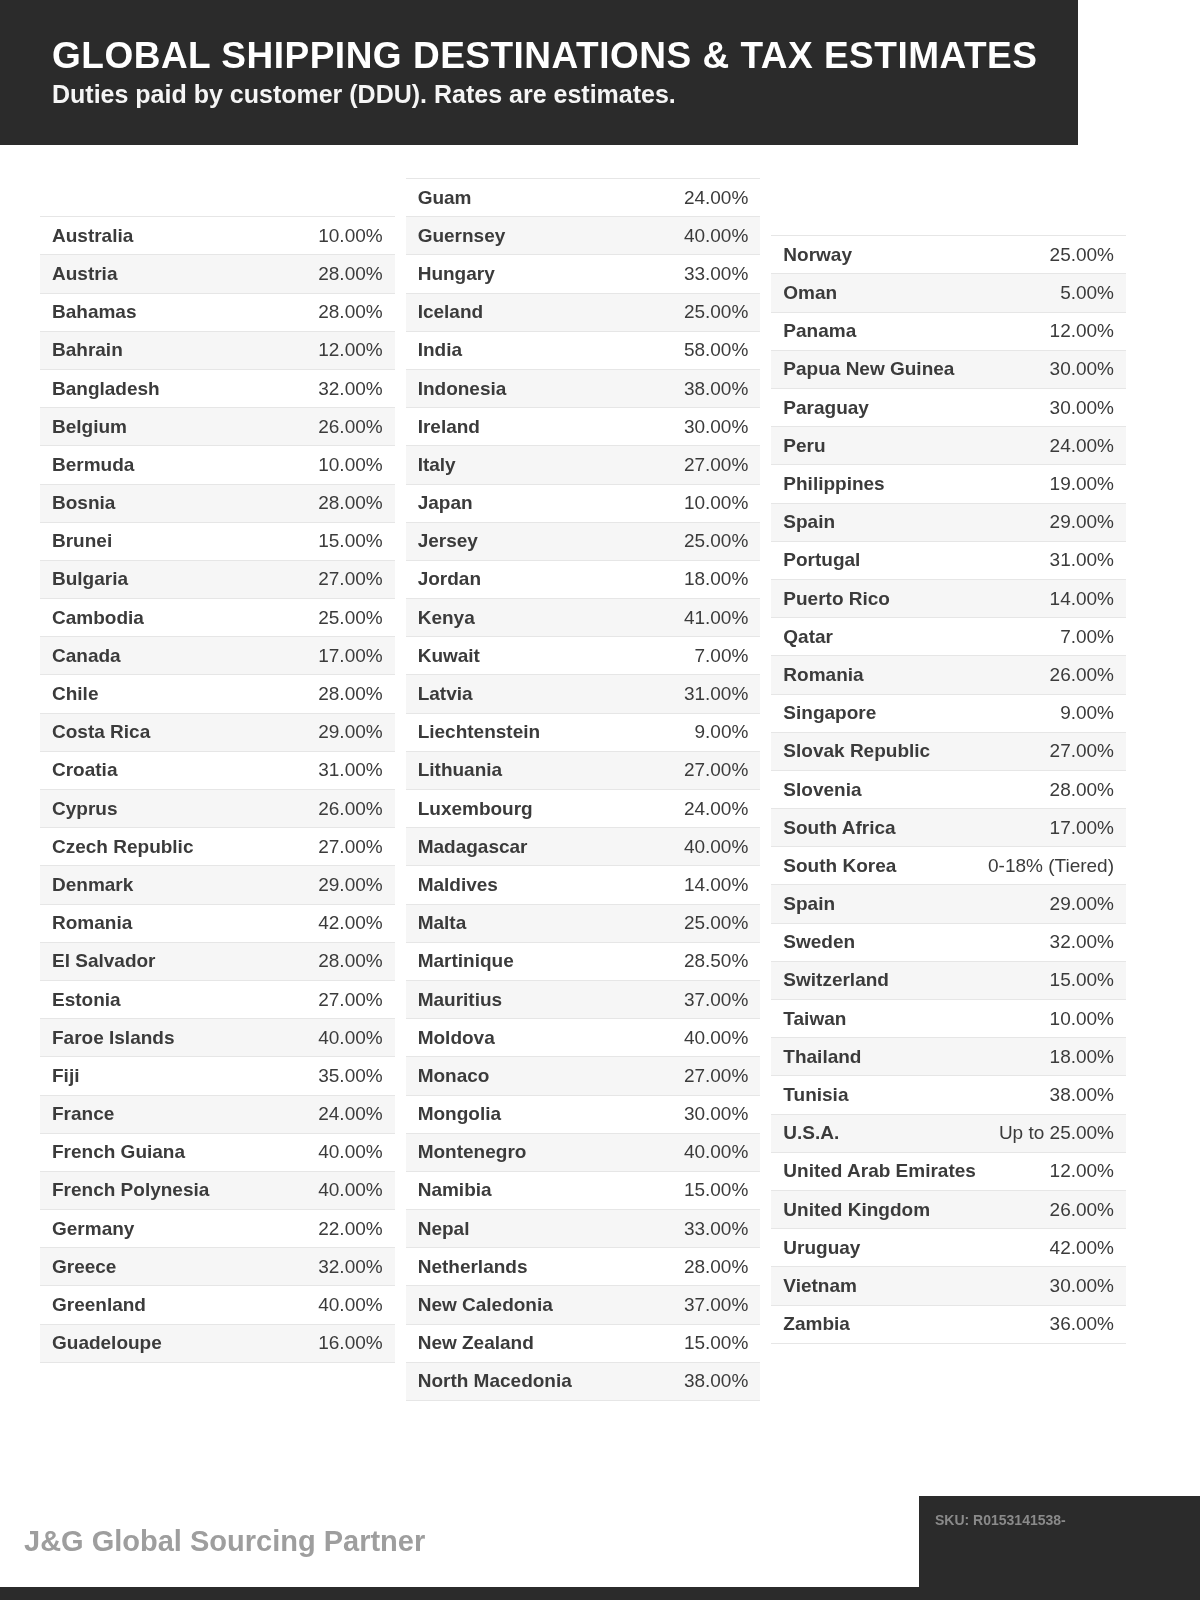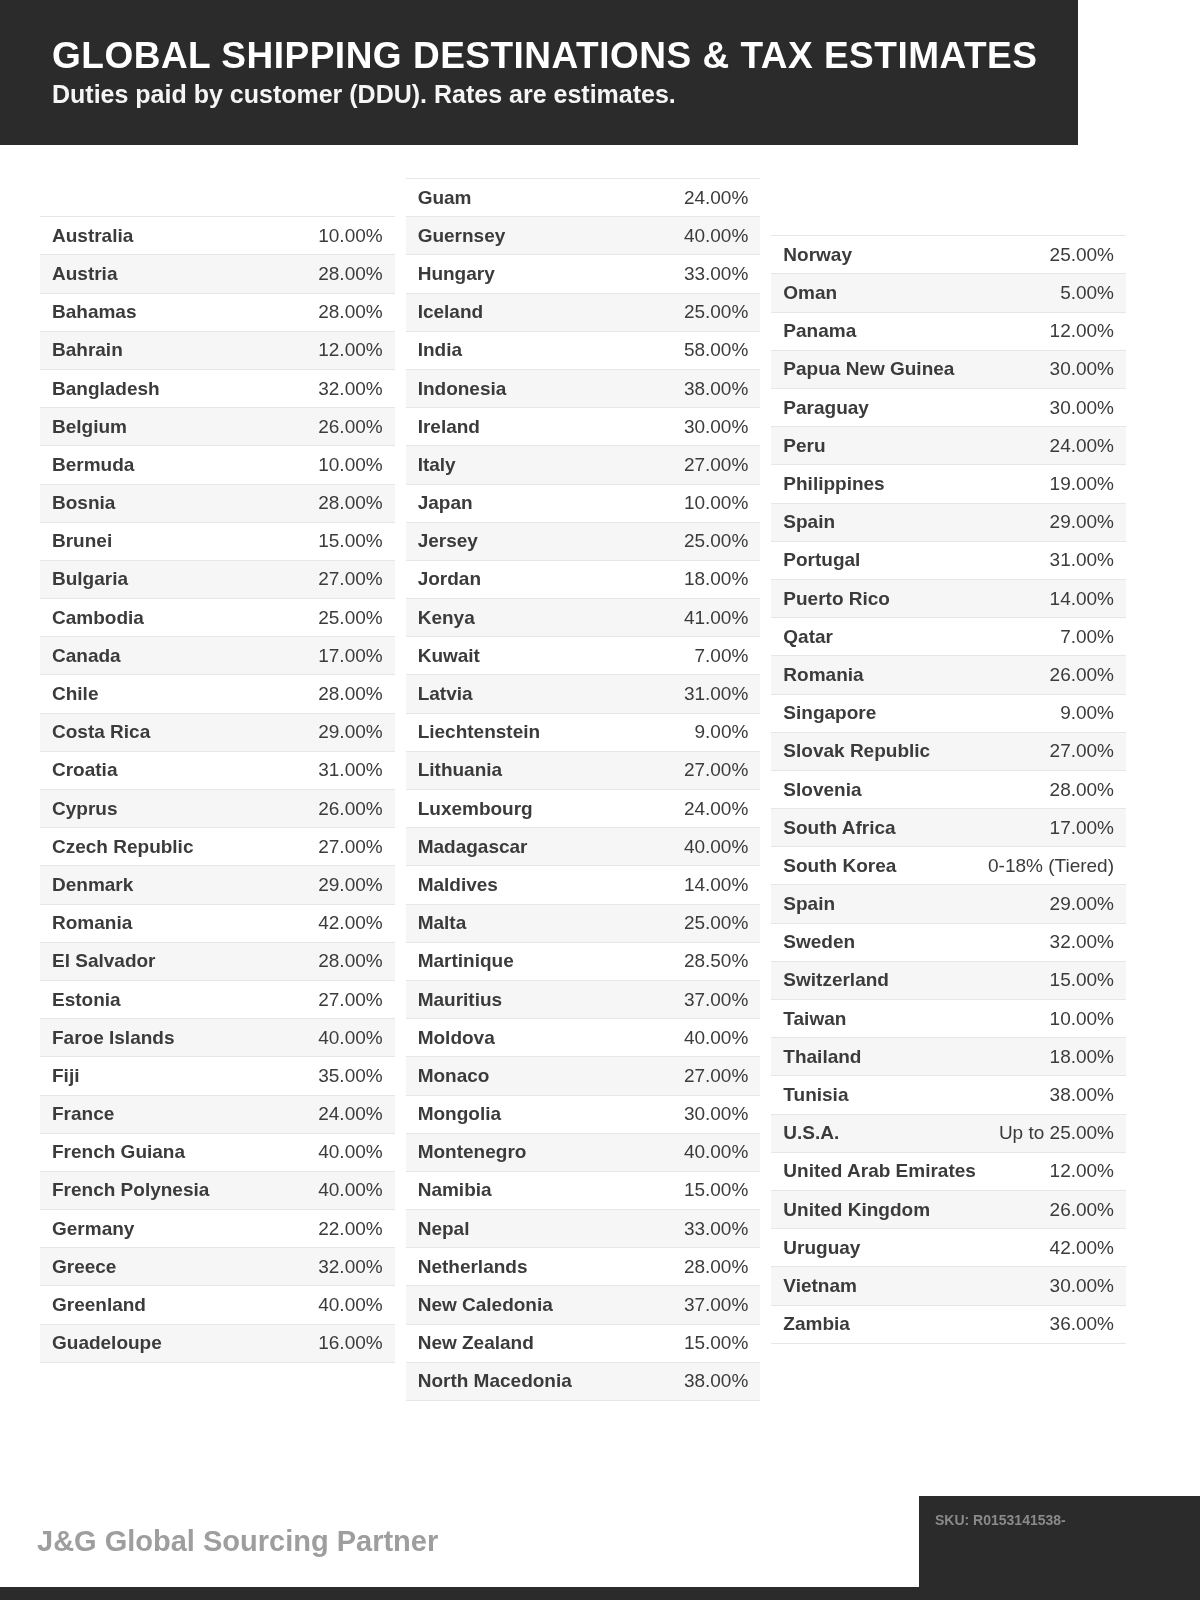--- a/index.html
+++ b/index.html
@@ -39,21 +39,21 @@
     padding:0 12px;border-bottom:1px solid var(--row-border);background:#ffffff;
   }
   .row:nth-child(even){background:var(--row-alt-bg);}
   .country{
     font-weight:bold;font-size:19px;color:var(--text-dark);white-space:nowrap;
   }
   .rate{
     font-size:19px;color:var(--text-dark);white-space:nowrap;font-weight:500;
   }
   .footer-brand{
-    position:absolute;left:37px;bottom:42px;
+    position:absolute;left:24px;bottom:42px;
     color:var(--brand-gray);font-size:29px;font-weight:bold;
   }
   .sku-box{
     position:absolute;right:0;bottom:0;width:281px;height:104px;
     background:var(--header-bg);padding:16px 0 0 16px;
   }
   .sku-box .sku{
     color:var(--sku-gray);font-size:14px;font-weight:bold;white-space:nowrap;
   }
   .bottom-bar{

